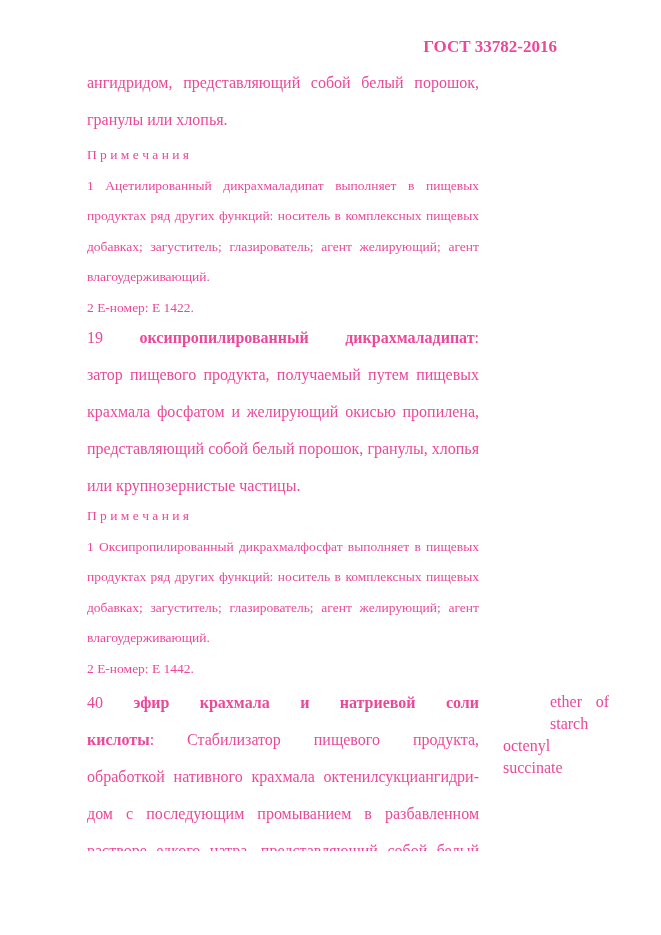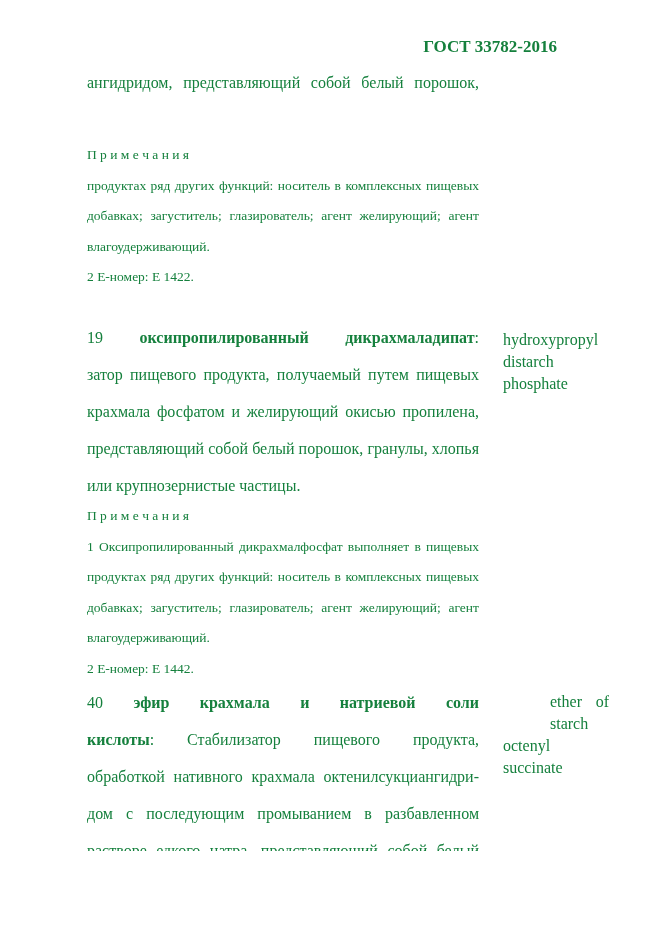--- a/index.html
+++ b/index.html
@@ -5,21 +5,21 @@
   html, body {
     margin: 0;
     padding: 0;
     background: #ffffff;
   }
   .page {
     position: relative;
     width: 661px;
     height: 851px;
     background: #ffffff;
-    color: #15803d;
+    color: #ec4899;
     font-family: "Liberation Serif", "DejaVu Serif", serif;
     overflow: hidden;
   }
   .doc-header {
     position: absolute;
     top: 36px;
     left: 87px;
     width: 470px;
     text-align: right;
     font-weight: bold;
@@ -88,43 +88,40 @@
 </style>
 </head>
 <body>
 
 <div class="page">
 
   <div class="doc-header">ГОСТ 33782-2016</div>
 
   <div class="block" style="top:64px">
     <div class="bline">ангидридом, представляющий собой белый порошок,</div>
+    <div class="bline left">гранулы или хлопья.</div>
   </div>
 
   <div class="block" style="top:140px">
     <div class="nline heading">П р и м е ч а н и я</div>
+    <div class="nline">1 Ацетилированный дикрахмаладипат выполняет в пищевых</div>
     <div class="nline">продуктах ряд других функций: носитель в комплексных пищевых</div>
     <div class="nline">добавках; загуститель; глазирователь; агент желирующий; агент</div>
     <div class="nline left">влагоудерживающий.</div>
     <div class="nline left">2 Е-номер: Е 1422.</div>
   </div>
 
   <div class="block" style="top:319px">
     <div class="bline"><span>19 </span><b>оксипропилированный дикрахмаладипат</b><span>: Стабили-</span></div>
     <div class="bline">затор пищевого продукта, получаемый путем пищевых</div>
     <div class="bline">крахмала фосфатом и желирующий окисью пропилена,</div>
     <div class="bline">представляющий собой белый порошок, гранулы, хлопья</div>
     <div class="bline left">или крупнозернистые частицы.</div>
   </div>
 
-  <div class="margin-term" style="top:329px">
-    <div class="mline">hydroxypropyl</div>
-    <div class="mline">distarch</div>
-    <div class="mline">phosphate</div>
-  </div>
 
   <div class="block" style="top:501px">
     <div class="nline heading">П р и м е ч а н и я</div>
     <div class="nline">1 Оксипропилированный дикрахмалфосфат выполняет в пищевых</div>
     <div class="nline">продуктах ряд других функций: носитель в комплексных пищевых</div>
     <div class="nline">добавках; загуститель; глазирователь; агент желирующий; агент</div>
     <div class="nline left">влагоудерживающий.</div>
     <div class="nline left">2 Е-номер: Е 1442.</div>
   </div>
 

